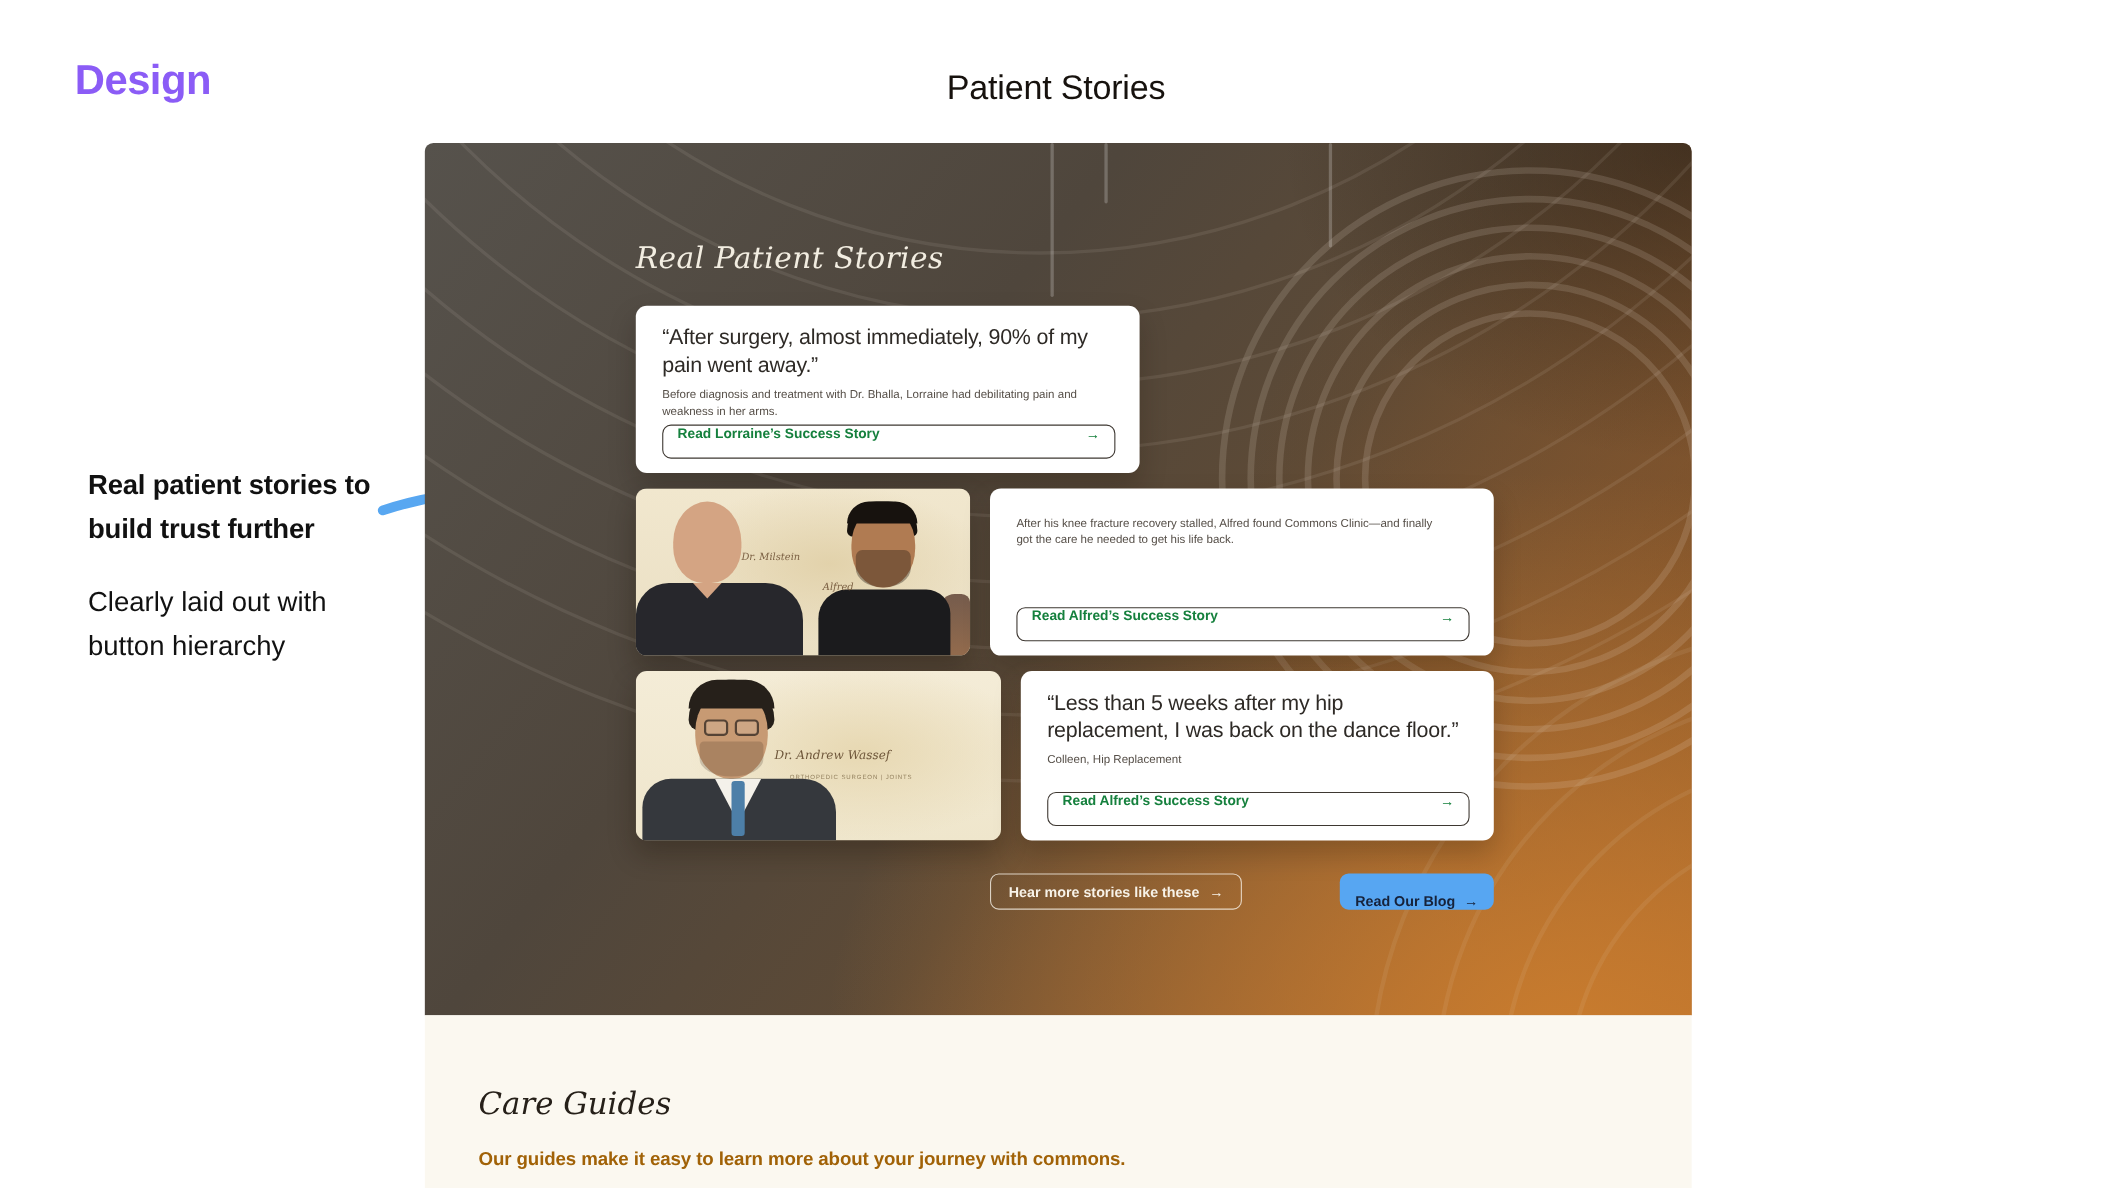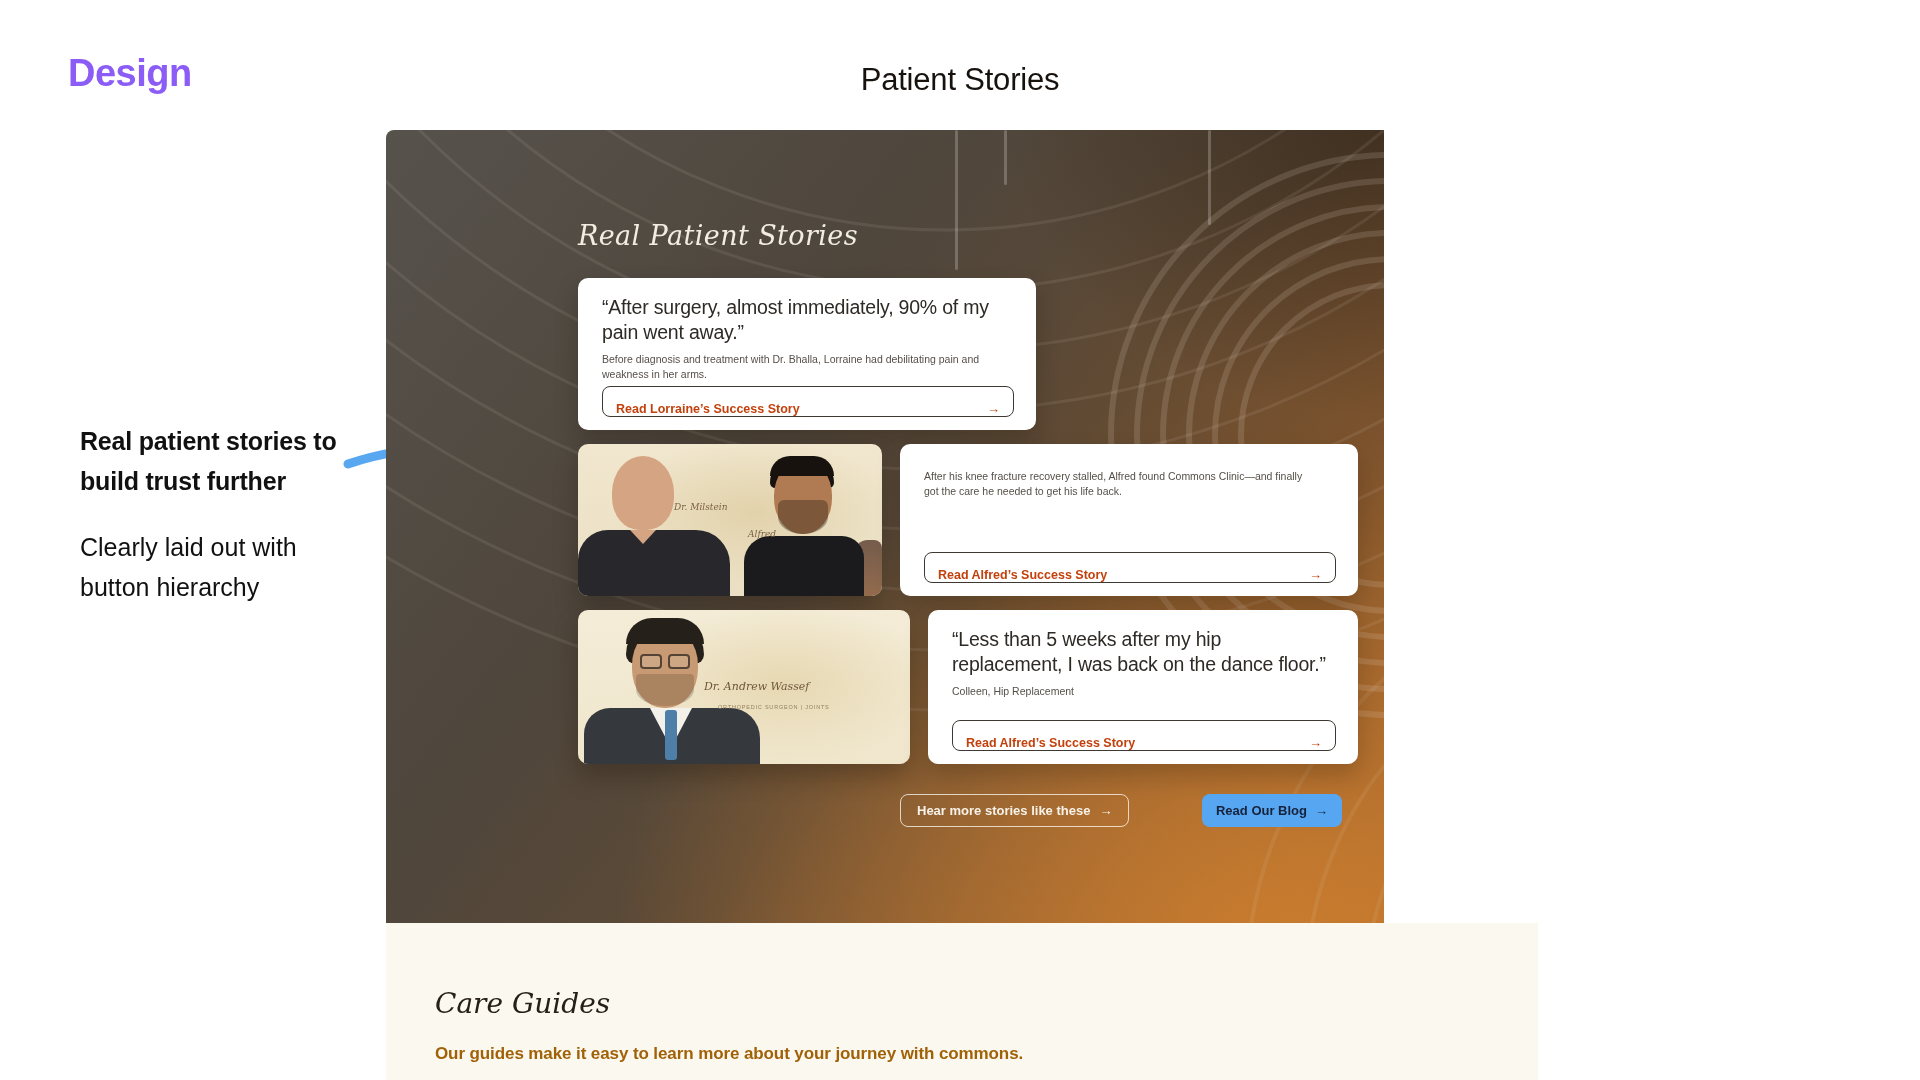--- a/index.html
+++ b/index.html
@@ -27,21 +27,21 @@
     position:absolute;left:80px;top:527px;width:280px;
     font-size:25px;font-weight:400;color:#111111;line-height:40px;
   }
   .anno-arrow{position:absolute;left:340px;top:430px;}
   
   .mockup{
     position:absolute;left:386px;top:130px;width:1152px;height:950px;
     border-radius:8px 8px 0 0;overflow:hidden;
   }
   .hero{
-    position:relative;width:998px;height:793px;overflow:hidden;
+    position:relative;width:1152px;height:793px;overflow:hidden;
     background:
       radial-gradient(620px 480px at 100% 0%, rgba(28,20,13,0.50) 0%, rgba(28,20,13,0) 60%),
       radial-gradient(1050px 820px at 90% 104%, #C97C2E 0%, rgba(201,124,46,0) 64%),
       radial-gradient(900px 720px at 112% 48%, rgba(118,76,38,0.70) 0%, rgba(118,76,38,0) 62%),
       linear-gradient(128deg, #56524C 0%, #4F463C 36%, #5D4A36 58%, #8C5D33 82%, #B06C2F 100%);
   }
   .decor{position:absolute;left:0;top:0;}
   .hero-title{
     position:absolute;left:192px;top:90px;
     font-family:"DejaVu Serif", serif;font-style:italic;font-weight:400;
@@ -74,34 +74,34 @@
   .qcard{
     position:relative;box-sizing:border-box;width:458px;min-height:152px;
     background:#FFFFFF;border-radius:10px;padding:17px 22px 13px 24px;
     display:flex;flex-direction:column;
     box-shadow:0 12px 24px rgba(25,15,5,0.22);
   }
   .quote{font-size:19.5px;line-height:1.26;color:#2E2A26;font-weight:500;letter-spacing:-0.2px;}
   .detail{margin-top:8px;font-size:10.5px;line-height:1.4;color:#564F48;max-width:380px;}
   .cta{
     margin-top:auto;height:29px;border:1.3px solid #3E3832;border-radius:8px;
-    display:flex;align-items:flex-end;justify-content:space-between;padding:0 13px;
-    font-size:12.5px;font-weight:700;color:#c2410c;cursor:pointer;background:#FFFFFF;
+    display:flex;align-items:flex-start;justify-content:space-between;padding:0 13px;
+    font-size:12.5px;font-weight:700;color:#15803d;cursor:pointer;background:#FFFFFF;
   }
   .cta .arr{font-size:13px;font-weight:400;}
   
   .cta-row{position:absolute;left:514px;top:664px;width:458px;display:flex;justify-content:space-between;align-items:center;}
   .ghost-btn{
     height:33px;box-sizing:border-box;padding:0 16px;display:flex;align-items:center;gap:9px;
     border:1px solid rgba(255,252,245,0.75);border-radius:8px;cursor:pointer;
     color:#F7F2E8;font-size:13px;font-weight:700;background:transparent;
   }
   .blue-btn{
-    height:33px;box-sizing:border-box;padding:0 14px;display:flex;align-items:center;gap:8px;
-    border-radius:8px;cursor:pointer;margin-right:16px;
+    height:33px;box-sizing:border-box;padding:0 14px;display:flex;align-items:flex-end;gap:8px;
+    border-radius:8px;cursor:pointer;margin-right:0;
     color:#16223A;font-size:13px;font-weight:700;background:#57A6F2;border:none;
   }
   .btn-arr{font-size:13px;font-weight:400;}
   
   .cream{
     position:absolute;left:0;top:793px;width:1152px;height:287px;box-sizing:border-box;
     background:#FBF8F0;padding:64px 0 0 49px;
   }
   .care-title{
     font-family:"DejaVu Serif", serif;font-style:italic;font-weight:400;

